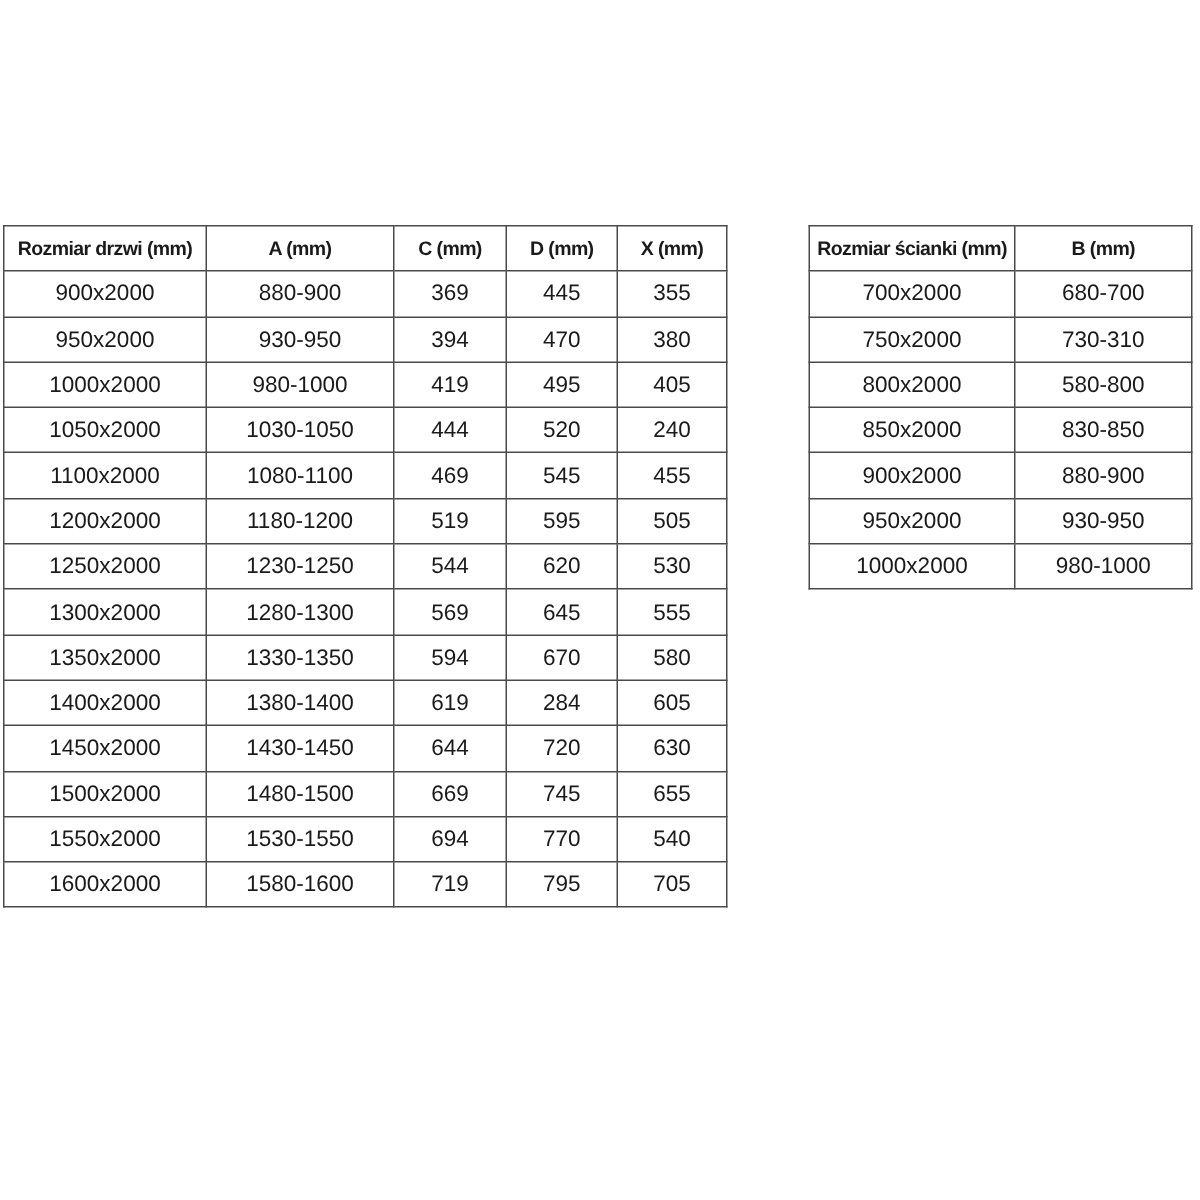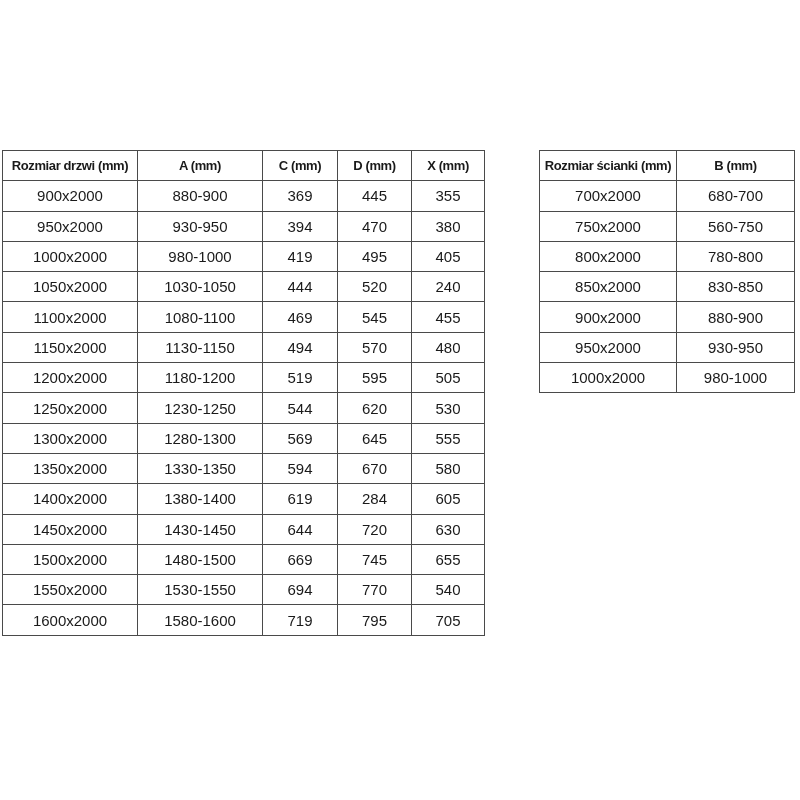--- a/index.html
+++ b/index.html
@@ -94,27 +94,20 @@
           <td>240</td>
         </tr>
         <tr>
           <td>1100x2000</td>
           <td>1080-1100</td>
           <td>469</td>
           <td>545</td>
           <td>455</td>
         </tr>
         <tr>
-          <td>1150x2000</td>
-          <td>1130-1150</td>
-          <td>494</td>
-          <td>570</td>
-          <td>480</td>
-        </tr>
-        <tr>
           <td>1200x2000</td>
           <td>1180-1200</td>
           <td>519</td>
           <td>595</td>
           <td>505</td>
         </tr>
         <tr>
           <td>1250x2000</td>
           <td>1230-1250</td>
           <td>544</td>
@@ -184,25 +177,25 @@
           <th>B (mm)</th>
         </tr>
       </thead>
       <tbody>
         <tr>
           <td>700x2000</td>
           <td>680-700</td>
         </tr>
         <tr>
           <td>750x2000</td>
-          <td>560-750</td>
+          <td>730-310</td>
         </tr>
         <tr>
           <td>800x2000</td>
-          <td>780-800</td>
+          <td>580-800</td>
         </tr>
         <tr>
           <td>850x2000</td>
           <td>830-850</td>
         </tr>
         <tr>
           <td>900x2000</td>
           <td>880-900</td>
         </tr>
         <tr>

